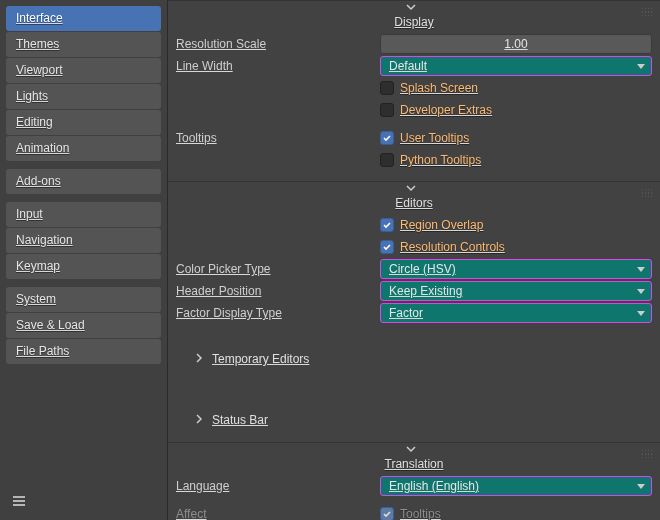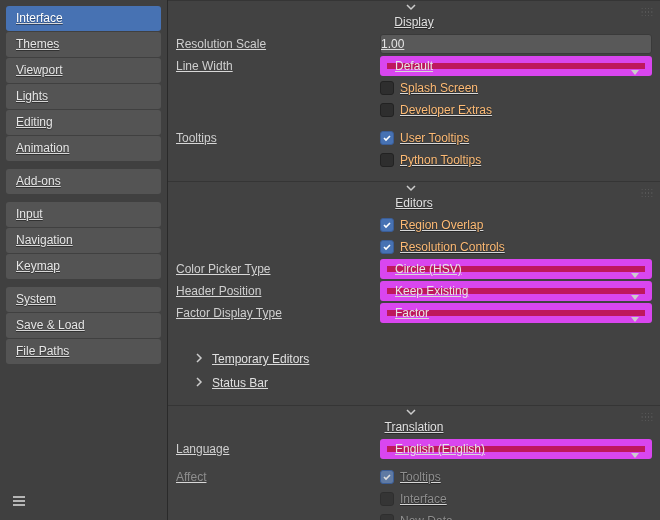--- a/index.html
+++ b/index.html
@@ -68,26 +68,27 @@
     color: #cfcfcf;
   }
   .row-label.dim { color: #8e8e8e; }
   .row-ctrl { flex: 1; display: flex; align-items: center; gap: 6px; }
   .num-field {
     height: 20px; flex: 1;
     background: #595959;
     border: 1px solid #3a3a3a;
     border-radius: 3px;
     color: #e6e6e6;
+    text-align: center;
     line-height: 18px;
   }
   .select {
     height: 20px; flex: 1;
-    background: #be185d;
-    border: 7px solid #d946ef;
+    background: #0f766e;
+    border: 1px solid #d946ef;
     border-radius: 3px;
     color: #e6e6e6;
     display: flex; align-items: center;
     padding: 0 18px 0 8px;
     position: relative;
   }
   .select::after {
     content: "";
     position: absolute; right: 6px; top: 7px;
     border-left: 4px solid transparent;
@@ -107,20 +108,21 @@
   .check svg { width: 10px; height: 10px; }
   .check-label { color: #fdba74; text-shadow: 0 1px 1px rgba(0,0,0,.4);}
   .check-label.dim { color: #8e8e8e; }
   .subhead {
     display: flex; align-items: center;
     height: 24px;
     padding-left: 18px;
     color: #e0e0e0;
     gap: 6px;
     cursor: pointer;
+    margin-top: 37px;
   }
   .subhead .chev-r { margin-right: 2px; }
   .hamburger {
     position: fixed;
     left: 10px; bottom: 10px;
     width: 18px; height: 18px;
     display:flex; align-items:center; justify-content:center;
   }
   .hamburger svg { width:16px; height:16px; }
 </style>

